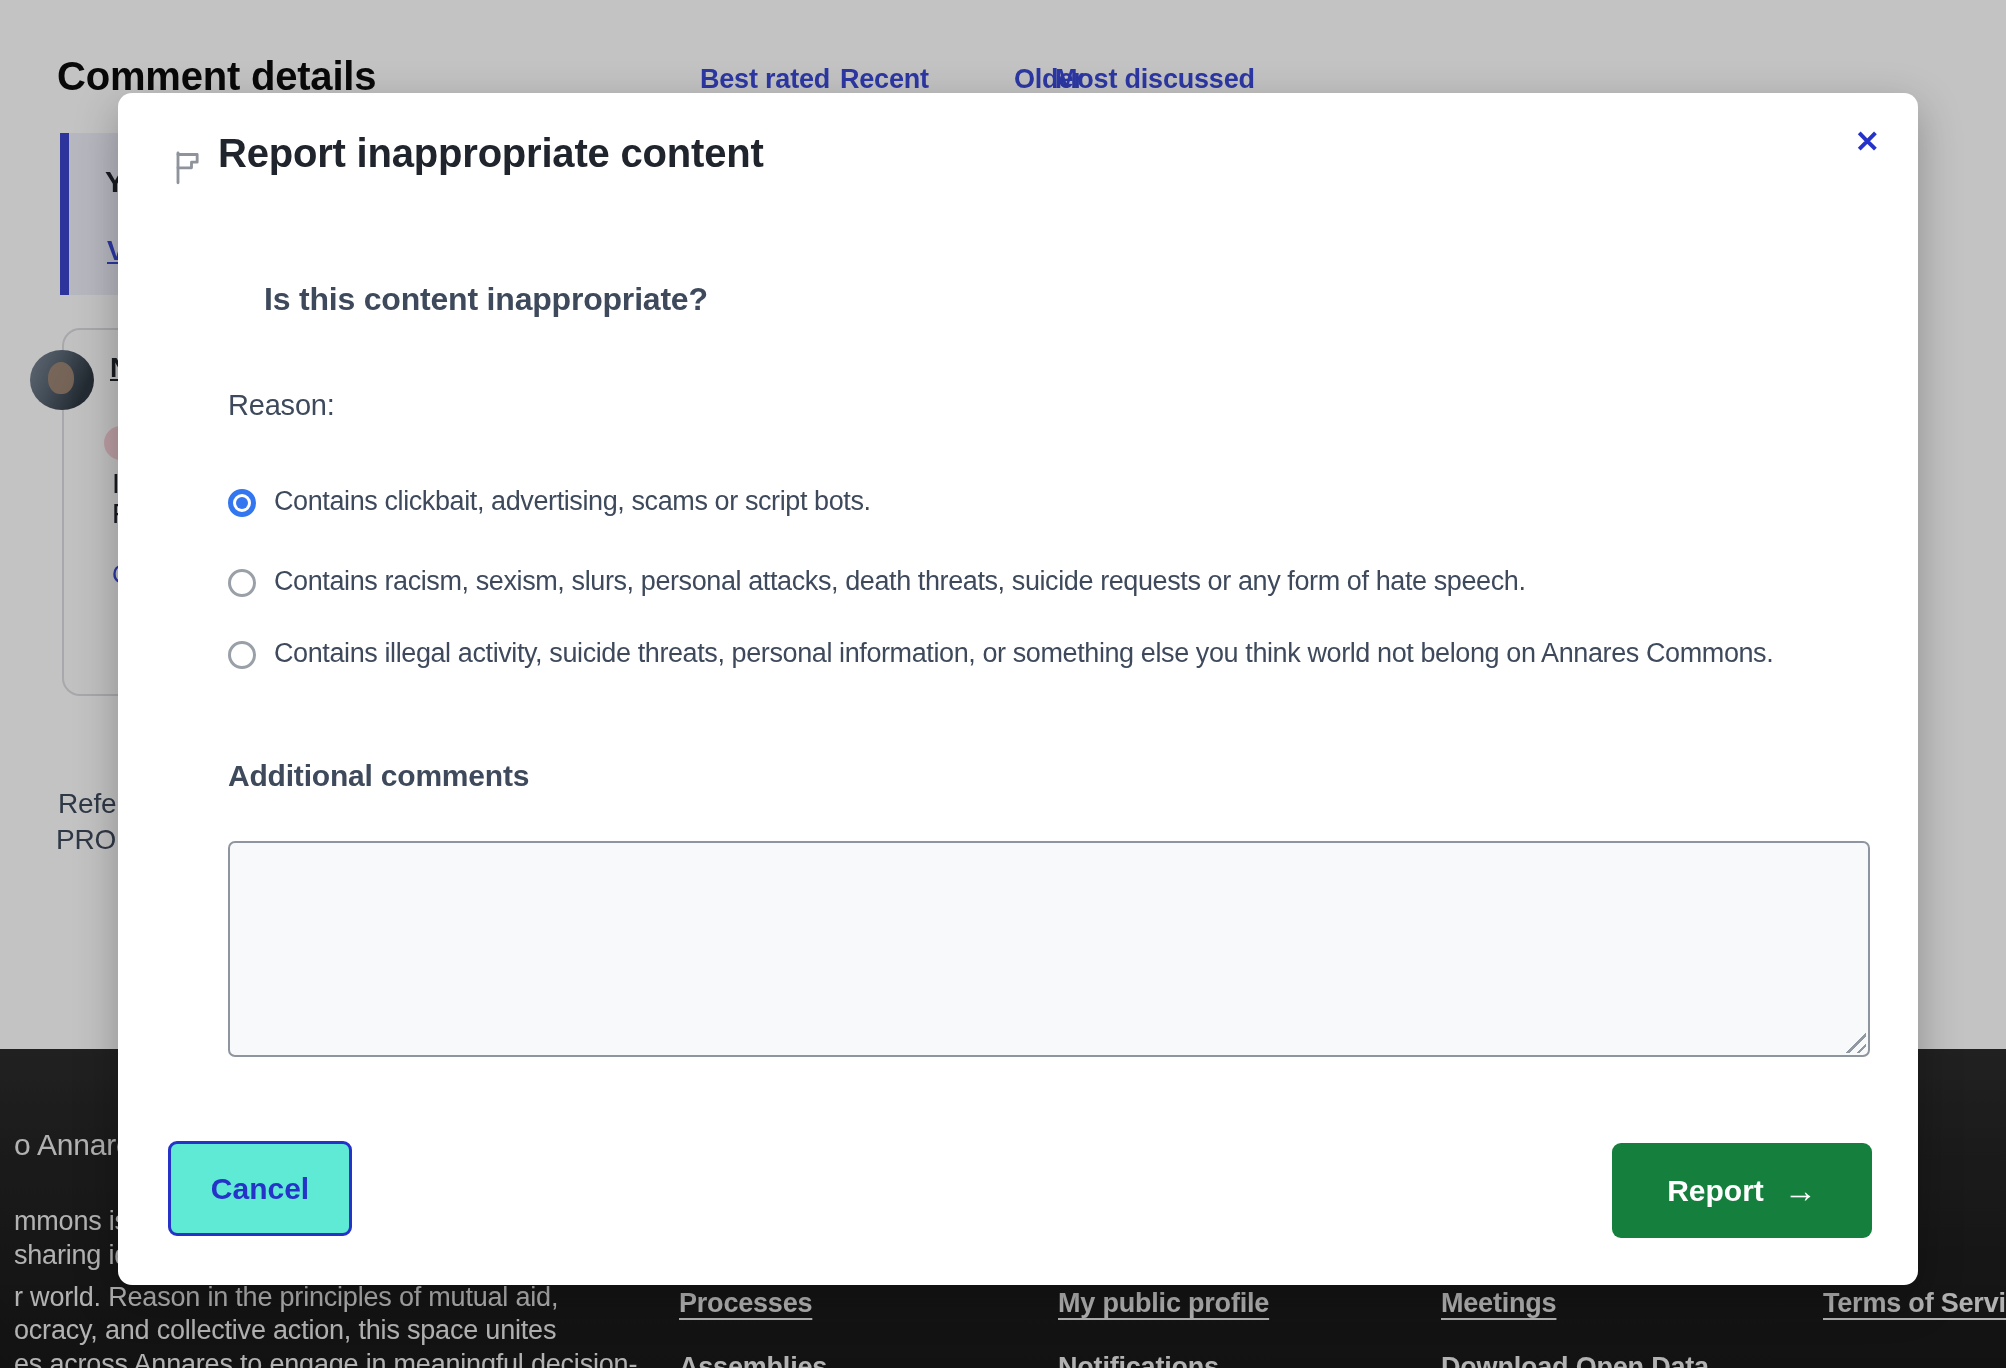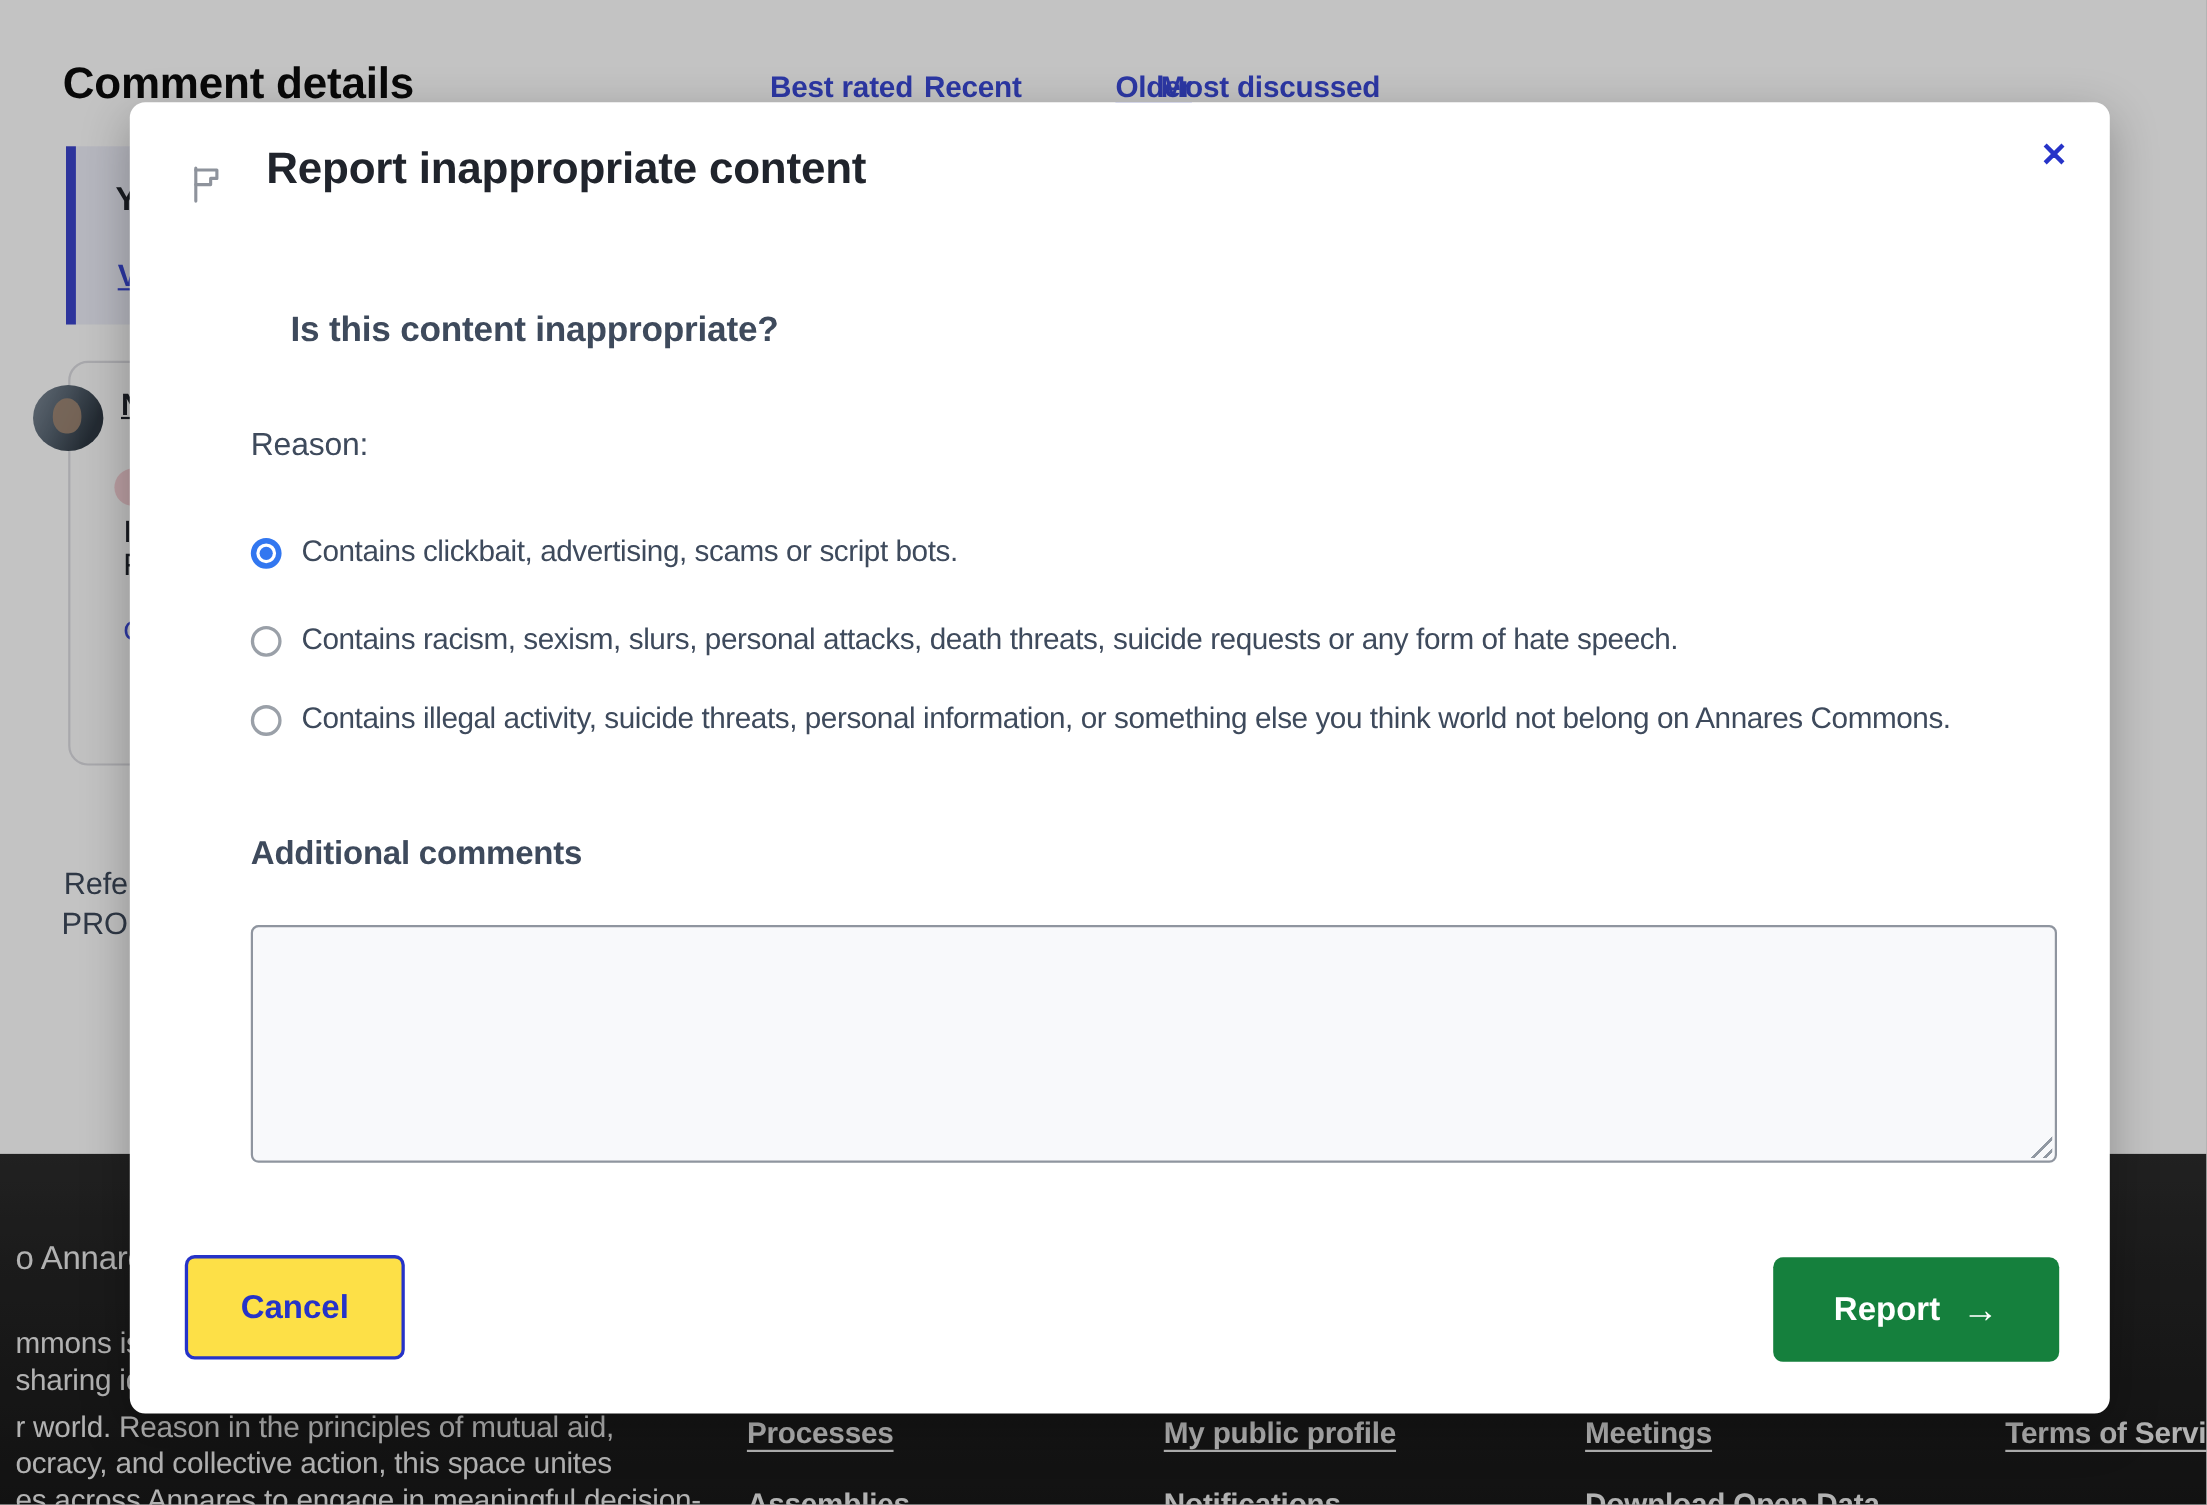--- a/index.html
+++ b/index.html
@@ -49,21 +49,21 @@
   .frow1{top:239px;} .frow2{top:303px;}
   .fc1{left:679px;} .fc2{left:1058px;} .fc3{left:1441px;} .fc4{left:1823px;}
 
   
   .overlay{position:absolute;inset:0;background:rgba(0,0,0,0.235);z-index:5;}
 
   
   .modal{position:absolute;left:118px;top:93px;width:1800px;height:1192px;background:#fff;
          border-radius:14px;box-shadow:0 14px 44px rgba(0,0,0,.28);z-index:10;}
   .flag-icon{left:50px;top:54px;width:40px;height:40px;}
-  .modal-title{left:124px;top:38px;font-size:40px;font-weight:bold;color:#20242c;}
+  .modal-title{left:100px;top:38px;font-size:40px;font-weight:bold;color:#20242c;}
   .close-btn{right:32px;top:28px;font-size:30px;font-weight:bold;color:#2633c8;cursor:pointer;
              background:none;border:none;line-height:1;padding:6px;}
   .question{left:110px;top:188px;font-size:32px;font-weight:bold;color:#3e4a5c;margin-left:36px;}
   .reason{left:110px;top:296px;font-size:29px;color:#3e4a5c;}
 
   .option{left:110px;width:1700px;font-size:27px;letter-spacing:-0.4px;line-height:40px;
           color:#3e4a5c;cursor:pointer;margin-top:20px;}
   .opt1{top:368px;} .opt2{top:448px;} .opt3{top:520px;}
   .radio{display:inline-block;width:28px;height:28px;border-radius:50%;border:3px solid #9aa0a8;
          background:#fff;vertical-align:-7px;margin-right:18px;position:relative;}
@@ -73,21 +73,21 @@
 
   .comments-label{left:110px;top:666px;font-size:30px;font-weight:bold;color:#3e4a5c;}
   .ta-wrap{left:110px;top:748px;width:1642px;height:216px;}
   .ta-wrap textarea{width:100%;height:100%;background:#f8f9fb;border:2px solid #8f959f;
          border-radius:7px;resize:none;font-family:"Liberation Sans",sans-serif;font-size:27px;
          color:#3e4a5c;padding:14px 18px;outline:none;}
   .resize-grip{position:absolute;right:4px;bottom:4px;width:26px;height:26px;pointer-events:none;
          clip-path:polygon(100% 0,100% 100%,0 100%);
          background:repeating-linear-gradient(135deg,#9098a2 0 2.5px,transparent 2.5px 7.5px);}
 
-  .cancel-btn{left:50px;top:1048px;width:200px;height:95px;background:#fde047;border:3px solid #2633c8;
+  .cancel-btn{left:50px;top:1048px;width:184px;height:95px;background:#5eead4;border:3px solid #2633c8;
          border-radius:9px;color:#2633c8;font-size:30px;font-weight:bold;cursor:pointer;
          font-family:"Liberation Sans",sans-serif;}
   .report-btn{right:46px;top:1050px;width:260px;height:95px;background:#15803d;border:none;
          border-radius:9px;color:#fff;font-size:30px;font-weight:bold;cursor:pointer;
          font-family:"Liberation Sans",sans-serif;display:flex;align-items:center;justify-content:center;gap:20px;}
   .report-arrow{font-size:33px;font-weight:normal;}
 </style>
 </head>
 <body>
 

